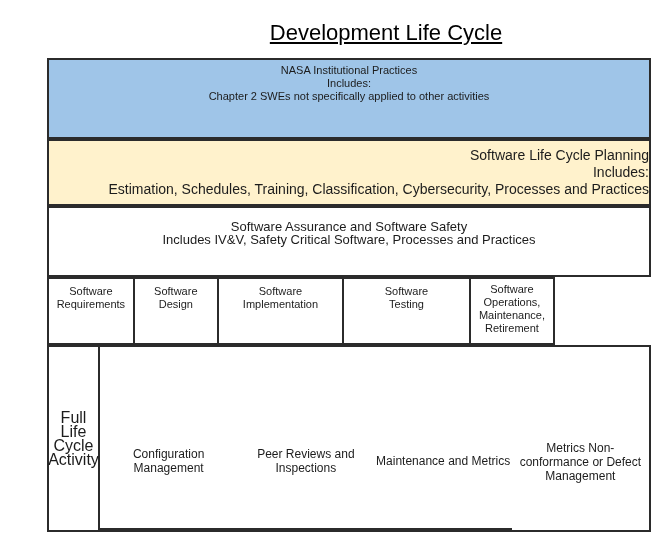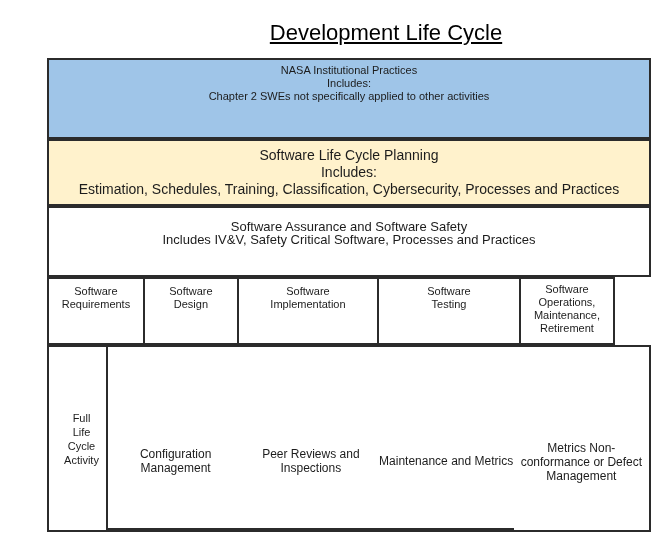--- a/index.html
+++ b/index.html
@@ -16,25 +16,25 @@
     text-align:center; font-size:22px; color:#000;
     text-decoration:underline;
   }
 
   .box {
     position:absolute; left:47px; width:604px;
     border:2px solid #2b2b2b; text-align:center;
     white-space:pre-line;
   }
   .box-nasa     { top:58px;  height:81px; background:#9FC5E8; font-size:11px; line-height:13px; padding-top:4px;  }
-  .box-planning { top:139px; height:67px; background:#FFF2CC; font-size:14px; line-height:17px; padding-top:6px;  }
+  .box-planning { top:139px; height:67px; background:#FFF2CC; font-size:14px; line-height:17px; padding-top:6px;text-align:right;  }
   .box-assurance{ top:206px; height:71px; background:#ffffff; font-size:13px; line-height:13px; padding-top:12px; }
 
   .phase-row {
-    position:absolute; top:277px; left:47px; width:568px; height:68px;
+    position:absolute; top:277px; left:47px; width:508px; height:68px;
     display:flex; border:2px solid #2b2b2b; background:#fff;
   }
   .phase-cell {
     border-right:2px solid #2b2b2b;
     text-align:center; font-size:11px; line-height:13px;
     padding-top:6px; white-space:pre-line; overflow:hidden;
   }
   .phase-cell:nth-child(1){ flex:102 0 0; }
   .phase-cell:nth-child(2){ flex:100 0 0; }
   .phase-cell:nth-child(3){ flex:150 0 0; }
@@ -42,21 +42,21 @@
   .phase-cell:nth-child(5){ flex:100 0 0; padding-top:4px; }
   .phase-cell:last-child  { border-right:none; }
 
   .bottom {
     position:absolute; top:345px; left:47px; width:604px; height:187px;
     display:flex; border:2px solid #2b2b2b; background:#fff;
   }
   .flc-label {
     width:51px; border-right:2px solid #2b2b2b;
     display:flex; align-items:center; justify-content:center;
-    text-align:center; font-size:11px; line-height:14px; white-space:pre-line;margin-left:8px;
+    text-align:center; font-size:16px; line-height:14px; white-space:pre-line;
   }
   .flc-rows { flex:1; display:flex; flex-direction:row;margin-top:47px; }
   .flc-row {
     flex:1; border-bottom:2px solid #2b2b2b;
     display:flex; align-items:center; justify-content:center;
     text-align:center; font-size:12px;
   }
   .flc-row:last-child { border-bottom:none; }
 </style>
 </head>

